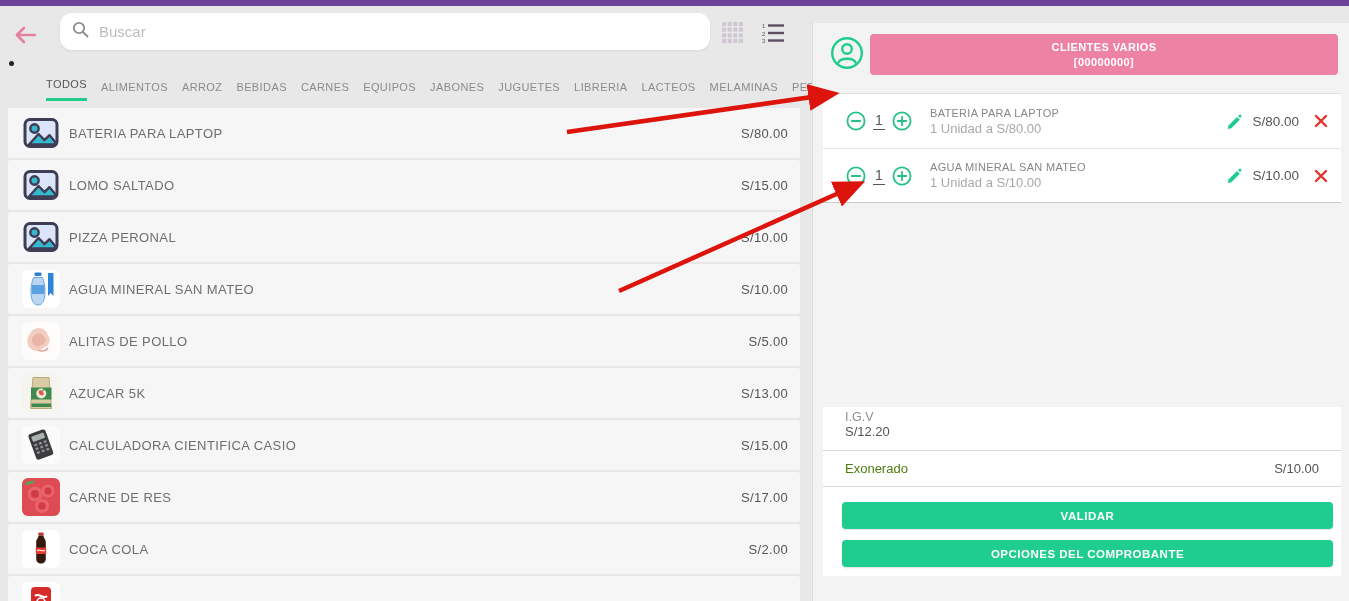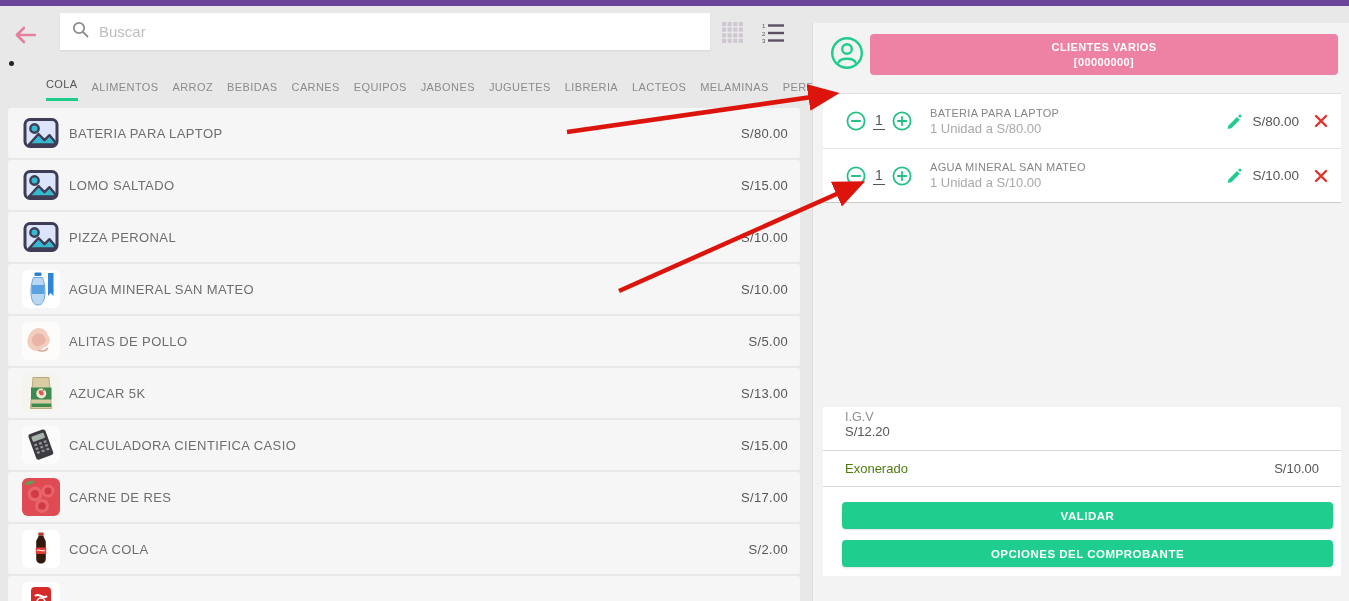--- a/index.html
+++ b/index.html
@@ -6,21 +6,21 @@
   html,body { width:1349px; height:601px; }
   body { font-family:"Liberation Sans", sans-serif; background:#e9e8e8; overflow:hidden; }
   .page { position:relative; width:1349px; height:601px; }
 
   .topbar { position:absolute; left:0; top:0; width:1349px; height:6px; background:#6b4398; z-index:5; }
 
   
   .left-panel { position:absolute; left:0; top:6px; width:812px; height:595px; background:#e9e8e8; }
   .back-btn { position:absolute; left:12px; top:16px; width:28px; height:28px; cursor:pointer; }
   .search-box { position:absolute; left:60px; top:7px; width:650px; height:37px; background:#fff;
-                border-radius:0; box-shadow:0 1px 2px rgba(0,0,0,.08); display:flex; align-items:center; padding:0 12px; }
+                border-radius:12px; box-shadow:0 1px 2px rgba(0,0,0,.08); display:flex; align-items:center; padding:0 12px; }
   .search-box svg { flex:0 0 auto; }
   .search-box input { border:none; outline:none; background:transparent; font-family:"Liberation Sans",sans-serif;
                       font-size:15px; color:#555; margin-left:10px; width:100%; }
   .search-box input::placeholder { color:#bdbdbd; }
   .grid-ico  { position:absolute; left:721px; top:15px; width:24px; height:24px; cursor:pointer; }
   .listv-ico { position:absolute; left:761px; top:15px; width:24px; height:24px; cursor:pointer; }
   .bullet { position:absolute; left:9px; top:55px; width:5px; height:5px; border-radius:50%; background:#222; }
 
   .tabs { position:absolute; left:46px; top:72px; display:flex; align-items:flex-end; gap:14px; }
   .tab { font-size:11px; letter-spacing:.4px; color:#8b8b8b; padding-bottom:8px; cursor:pointer; white-space:nowrap; }
@@ -117,21 +117,21 @@
           <text x="1" y="7" font-size="6" fill="#5c4f64" font-family="sans-serif">1</text>
           <text x="1" y="14.5" font-size="6" fill="#5c4f64" font-family="sans-serif">2</text>
           <text x="1" y="22" font-size="6" fill="#5c4f64" font-family="sans-serif">3</text>
           <line x1="7" y1="4.5" x2="23" y2="4.5" stroke="#5c4f64" stroke-width="2.4"></line>
           <line x1="7" y1="12" x2="23" y2="12" stroke="#5c4f64" stroke-width="2.4"></line>
           <line x1="7" y1="19.5" x2="23" y2="19.5" stroke="#5c4f64" stroke-width="2.4"></line>
         </svg></span>
     <div class="bullet"></div>
 
     <nav class="tabs" id="tabs">
-        <span class="tab active">COLA</span>
+        <span class="tab active">TODOS</span>
         <span class="tab">ALIMENTOS</span>
         <span class="tab">ARROZ</span>
         <span class="tab">BEBIDAS</span>
         <span class="tab">CARNES</span>
         <span class="tab">EQUIPOS</span>
         <span class="tab">JABONES</span>
         <span class="tab">JUGUETES</span>
         <span class="tab">LIBRERIA</span>
         <span class="tab">LACTEOS</span>
         <span class="tab">MELAMINAS</span>

